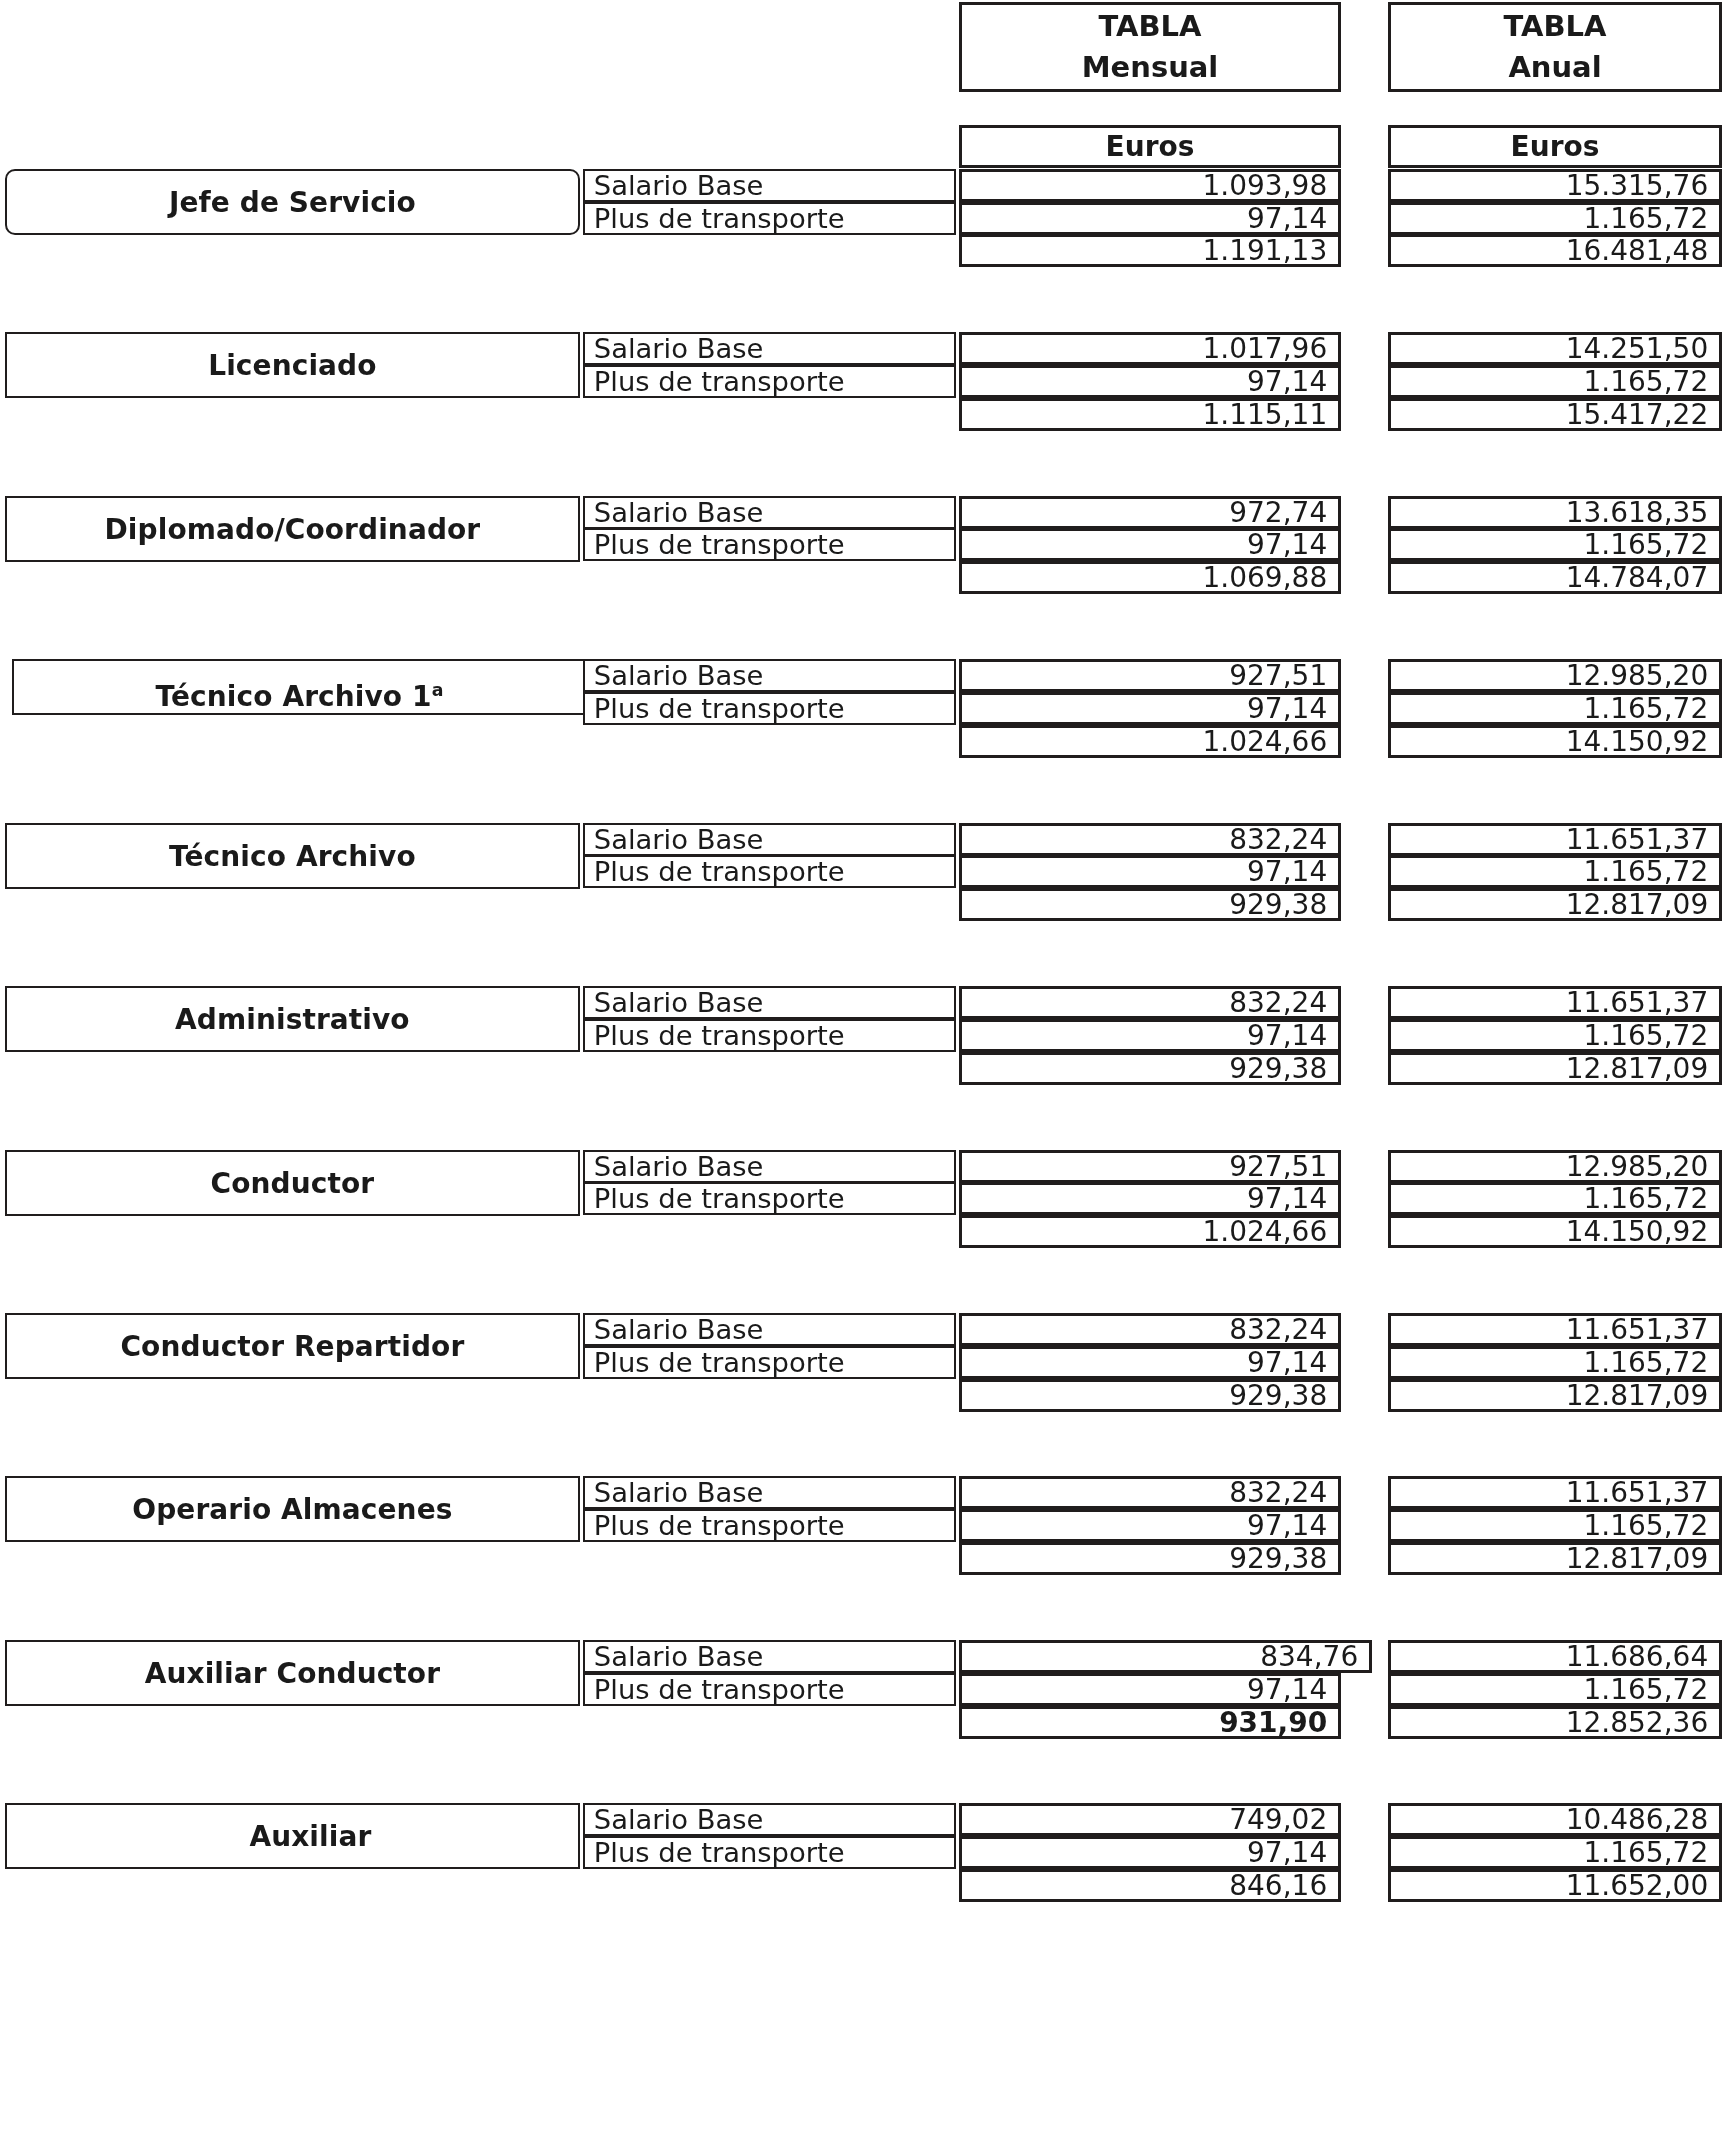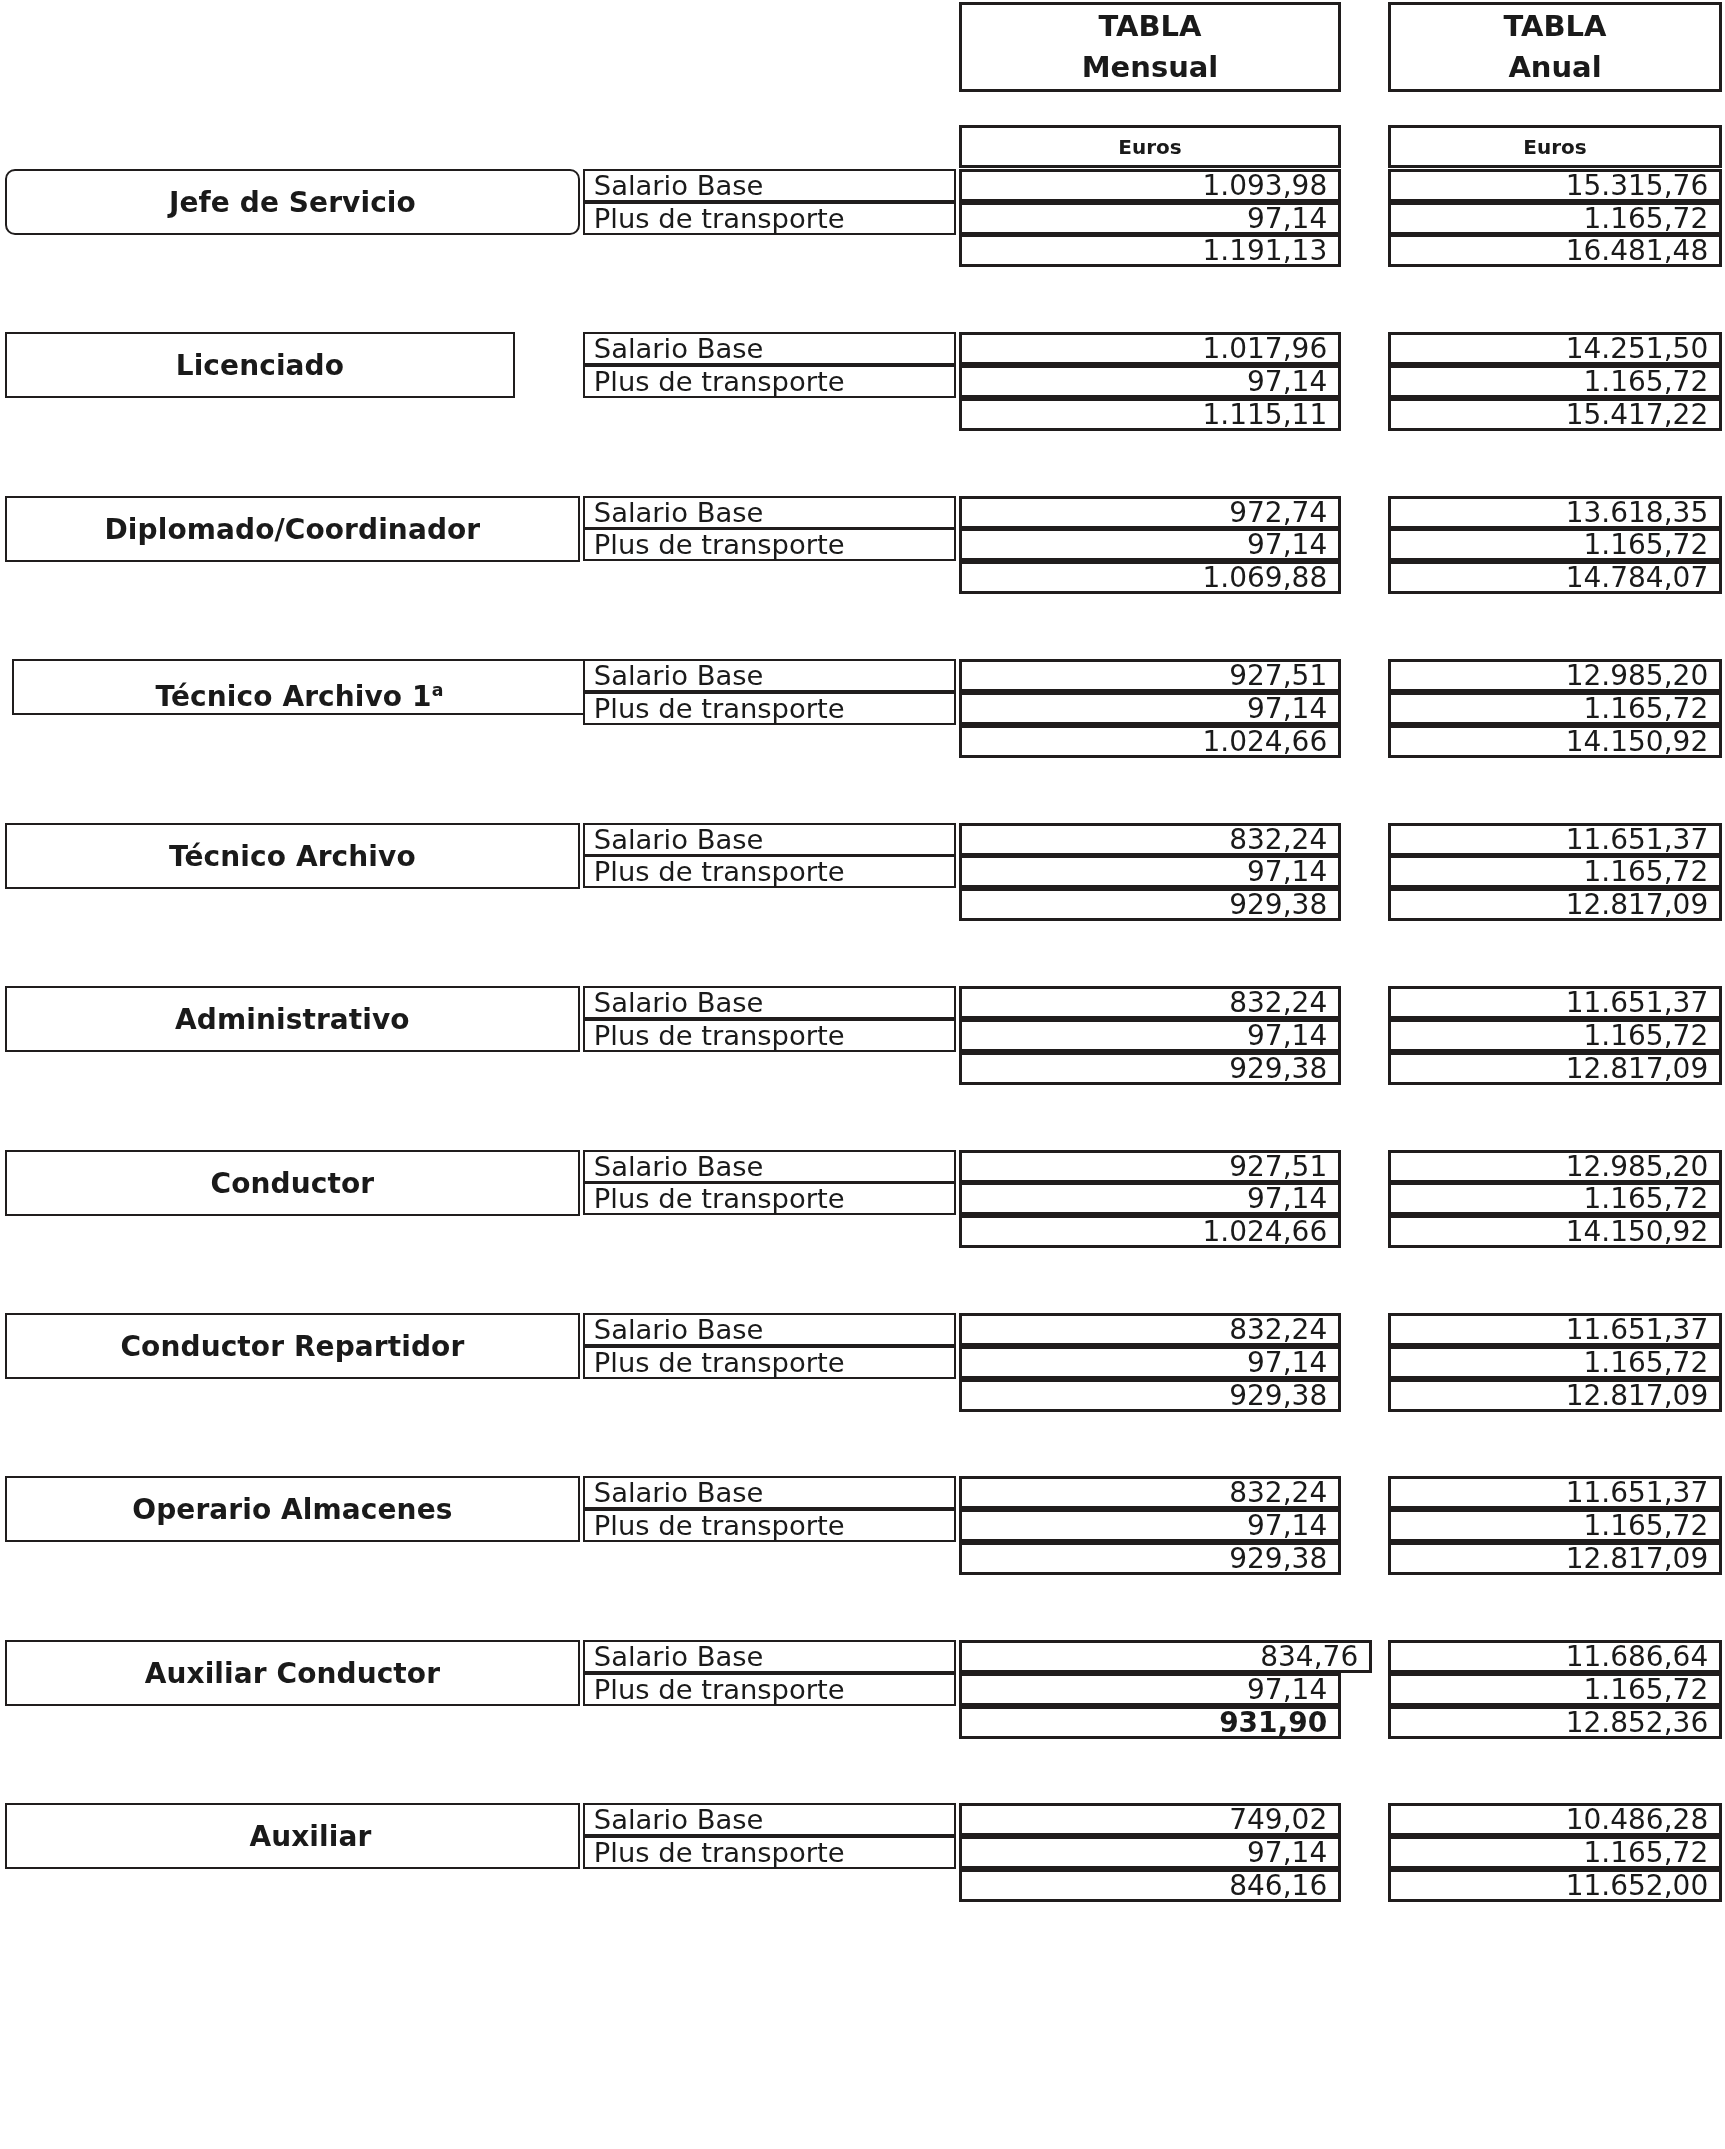--- a/index.html
+++ b/index.html
@@ -15,21 +15,21 @@
   .box{position:absolute;box-sizing:border-box;background:#fff;}
   .thick{border:3.9px solid #201d1d;}
   .thin{border:2px solid #201d1d;}
 
   .ctr{display:flex;align-items:center;justify-content:center;text-align:center;}
   .rgt{display:flex;align-items:center;justify-content:flex-end;text-align:right;}
   .lft{display:flex;align-items:center;justify-content:flex-start;text-align:left;}
 
   
   .hdr-title{font-size:29px;font-weight:bold;line-height:1.42;}
-  .hdr-euros{font-size:20px;font-weight:bold;}
+  .hdr-euros{font-size:28px;font-weight:bold;}
 
   
   .job{font-size:28px;font-weight:bold;letter-spacing:0.1px;}
   .concept{font-size:27.4px;font-weight:normal;padding-left:8.8px;}
   .num{font-size:28px;font-weight:normal;padding-right:10.8px;}
 
   sup.ord{font-size:.62em;vertical-align:super;line-height:0;}
 </style>
 </head>
 <body>
@@ -55,21 +55,21 @@
         <span>Jefe de Servicio</span>
       </div>
       <div class="box thin lft concept" style="left:583px;top:169px;width:373px;height:33px;">Salario Base</div>
       <div class="box thin lft concept" style="left:583px;top:202px;width:373px;height:33px;">Plus de transporte</div>
       <div class="box thick rgt num" style="left:959px;top:169px;width:382px;height:33px;">1.093,98</div>
       <div class="box thick rgt num" style="left:959px;top:202px;width:382px;height:33px;">97,14</div>
       <div class="box thick rgt num" style="left:959px;top:234px;width:382px;height:33px;">1.191,13</div>
       <div class="box thick rgt num" style="left:1388px;top:169px;width:334px;height:33px;">15.315,76</div>
       <div class="box thick rgt num" style="left:1388px;top:202px;width:334px;height:33px;">1.165,72</div>
       <div class="box thick rgt num" style="left:1388px;top:234px;width:334px;height:33px;">16.481,48</div>
-      <div class="box thin ctr job" style="left:4.9px;top:332px;width:510px;height:66px;">
+      <div class="box thin ctr job" style="left:4.9px;top:332px;width:575px;height:66px;">
         <span>Licenciado</span>
       </div>
       <div class="box thin lft concept" style="left:583px;top:332px;width:373px;height:33px;">Salario Base</div>
       <div class="box thin lft concept" style="left:583px;top:365px;width:373px;height:33px;">Plus de transporte</div>
       <div class="box thick rgt num" style="left:959px;top:332px;width:382px;height:33px;">1.017,96</div>
       <div class="box thick rgt num" style="left:959px;top:365px;width:382px;height:33px;">97,14</div>
       <div class="box thick rgt num" style="left:959px;top:398px;width:382px;height:33px;">1.115,11</div>
       <div class="box thick rgt num" style="left:1388px;top:332px;width:334px;height:33px;">14.251,50</div>
       <div class="box thick rgt num" style="left:1388px;top:365px;width:334px;height:33px;">1.165,72</div>
       <div class="box thick rgt num" style="left:1388px;top:398px;width:334px;height:33px;">15.417,22</div>

